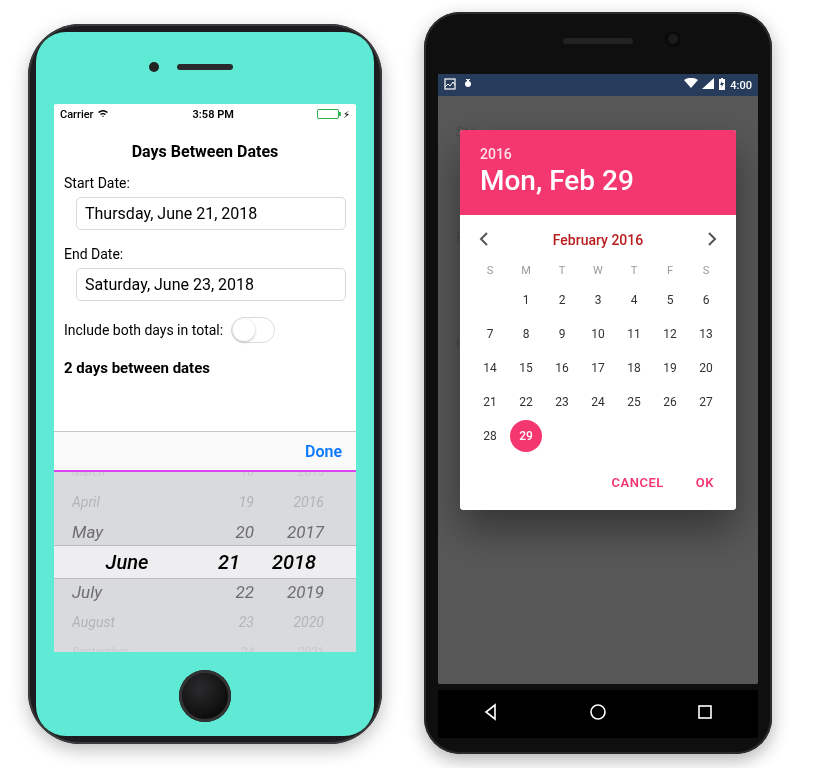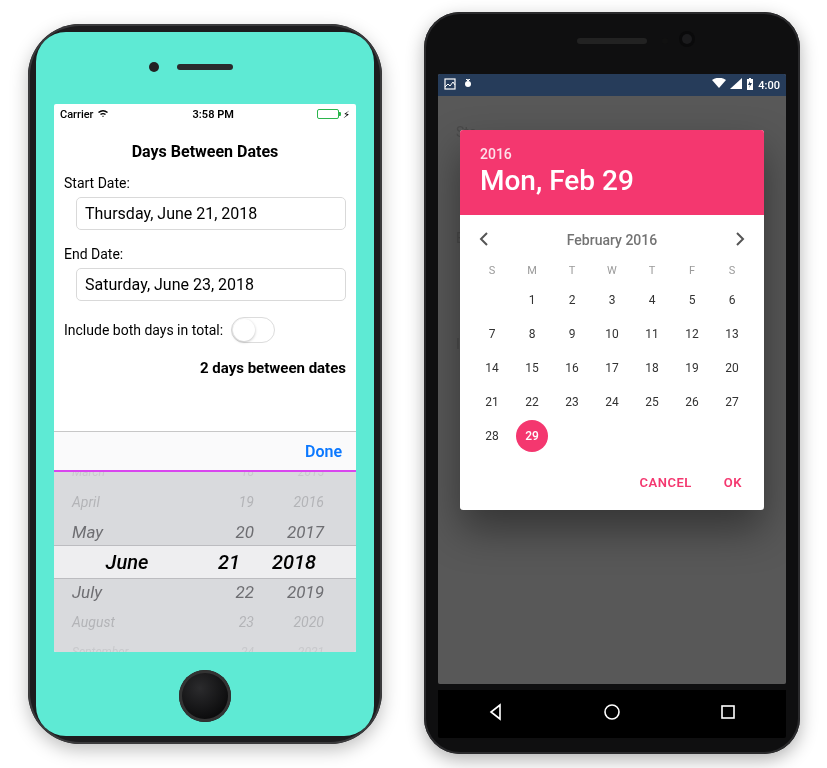--- a/index.html
+++ b/index.html
@@ -114,21 +114,21 @@
   .ios-row-label { font-size: 14px; }
   .ios-switch {
     width: 44px; height: 26px; border-radius: 13px;
     background: #fff; border: 1.5px solid #dcdcdc; position: relative;
   }
   .ios-switch::after {
     content:""; position:absolute; left:1px; top:1px;
     width:22px; height:22px; background:#fff; border-radius:50%;
     box-shadow: 0 1px 3px rgba(0,0,0,.25);
   }
-  .ios-result { text-align:right; font-weight:700; font-size:15px; margin: 6px 0 14px; }
+  .ios-result { text-align:left; font-weight:700; font-size:15px; margin: 6px 0 14px; }
 
   
   .ios-sheet {
     margin-top: auto;
     border-top: 1px solid #c7c7c7;
     background: #f6f6f8;
     display: flex; flex-direction: column;
   }
   .ios-done-bar {
     height: 40px; display:flex; justify-content:flex-end; align-items:center;
@@ -153,21 +153,21 @@
     height:34px; background:rgba(255,255,255,.55);
     border-top:1px solid #bcbcc0; border-bottom:1px solid #bcbcc0;
     pointer-events:none;
   }
 
   
   .android {
     position: absolute;
     left: 424px;
     top: 12px;
-    width: 376px;
+    width: 348px;
     height: 742px;
     background: #0f0f10;
     border-radius: 36px;
     padding: 12px;
     box-shadow: 0 6px 18px rgba(0,0,0,.3), inset 0 0 0 2px #2a2a2c;
   }
   .android-speaker {
     position:absolute; top:26px; left:50%; transform:translateX(-50%);
     width:70px; height:6px; background:#222; border-radius:3px;
   }
@@ -217,21 +217,21 @@
     font-family: Roboto, sans-serif;
     overflow:hidden;
   }
   .md-header {
     background:#f4376f; color:#fff; padding:16px 20px 18px;
   }
   .md-year { font-size:14px; opacity:.85; font-weight:500;}
   .md-date { font-size:28px; font-weight:500; margin-top:2px;}
   .md-monthnav {
     display:flex; align-items:center; justify-content:space-between;
-    padding:14px 10px 4px; font-weight:500; color:#737373; font-size:14px;
+    padding:14px 10px 4px; font-weight:500; color:#b91c1c; font-size:14px;
   }
   .md-monthnav .chev { width:28px; text-align:center; color:#555; cursor:pointer; font-size:18px;}
   .md-grid { padding: 4px 12px 8px; }
   .md-row { display:grid; grid-template-columns: repeat(7, 1fr); text-align:center; }
   .md-dow { font-size:11px; color:#9a9a9a; padding:6px 0; }
   .md-cell {
     font-size:12px; color:#333; padding:0;
     height:32px; display:flex; align-items:center; justify-content:center;
     border-radius:50%; margin:1px auto; width:32px;
   }

